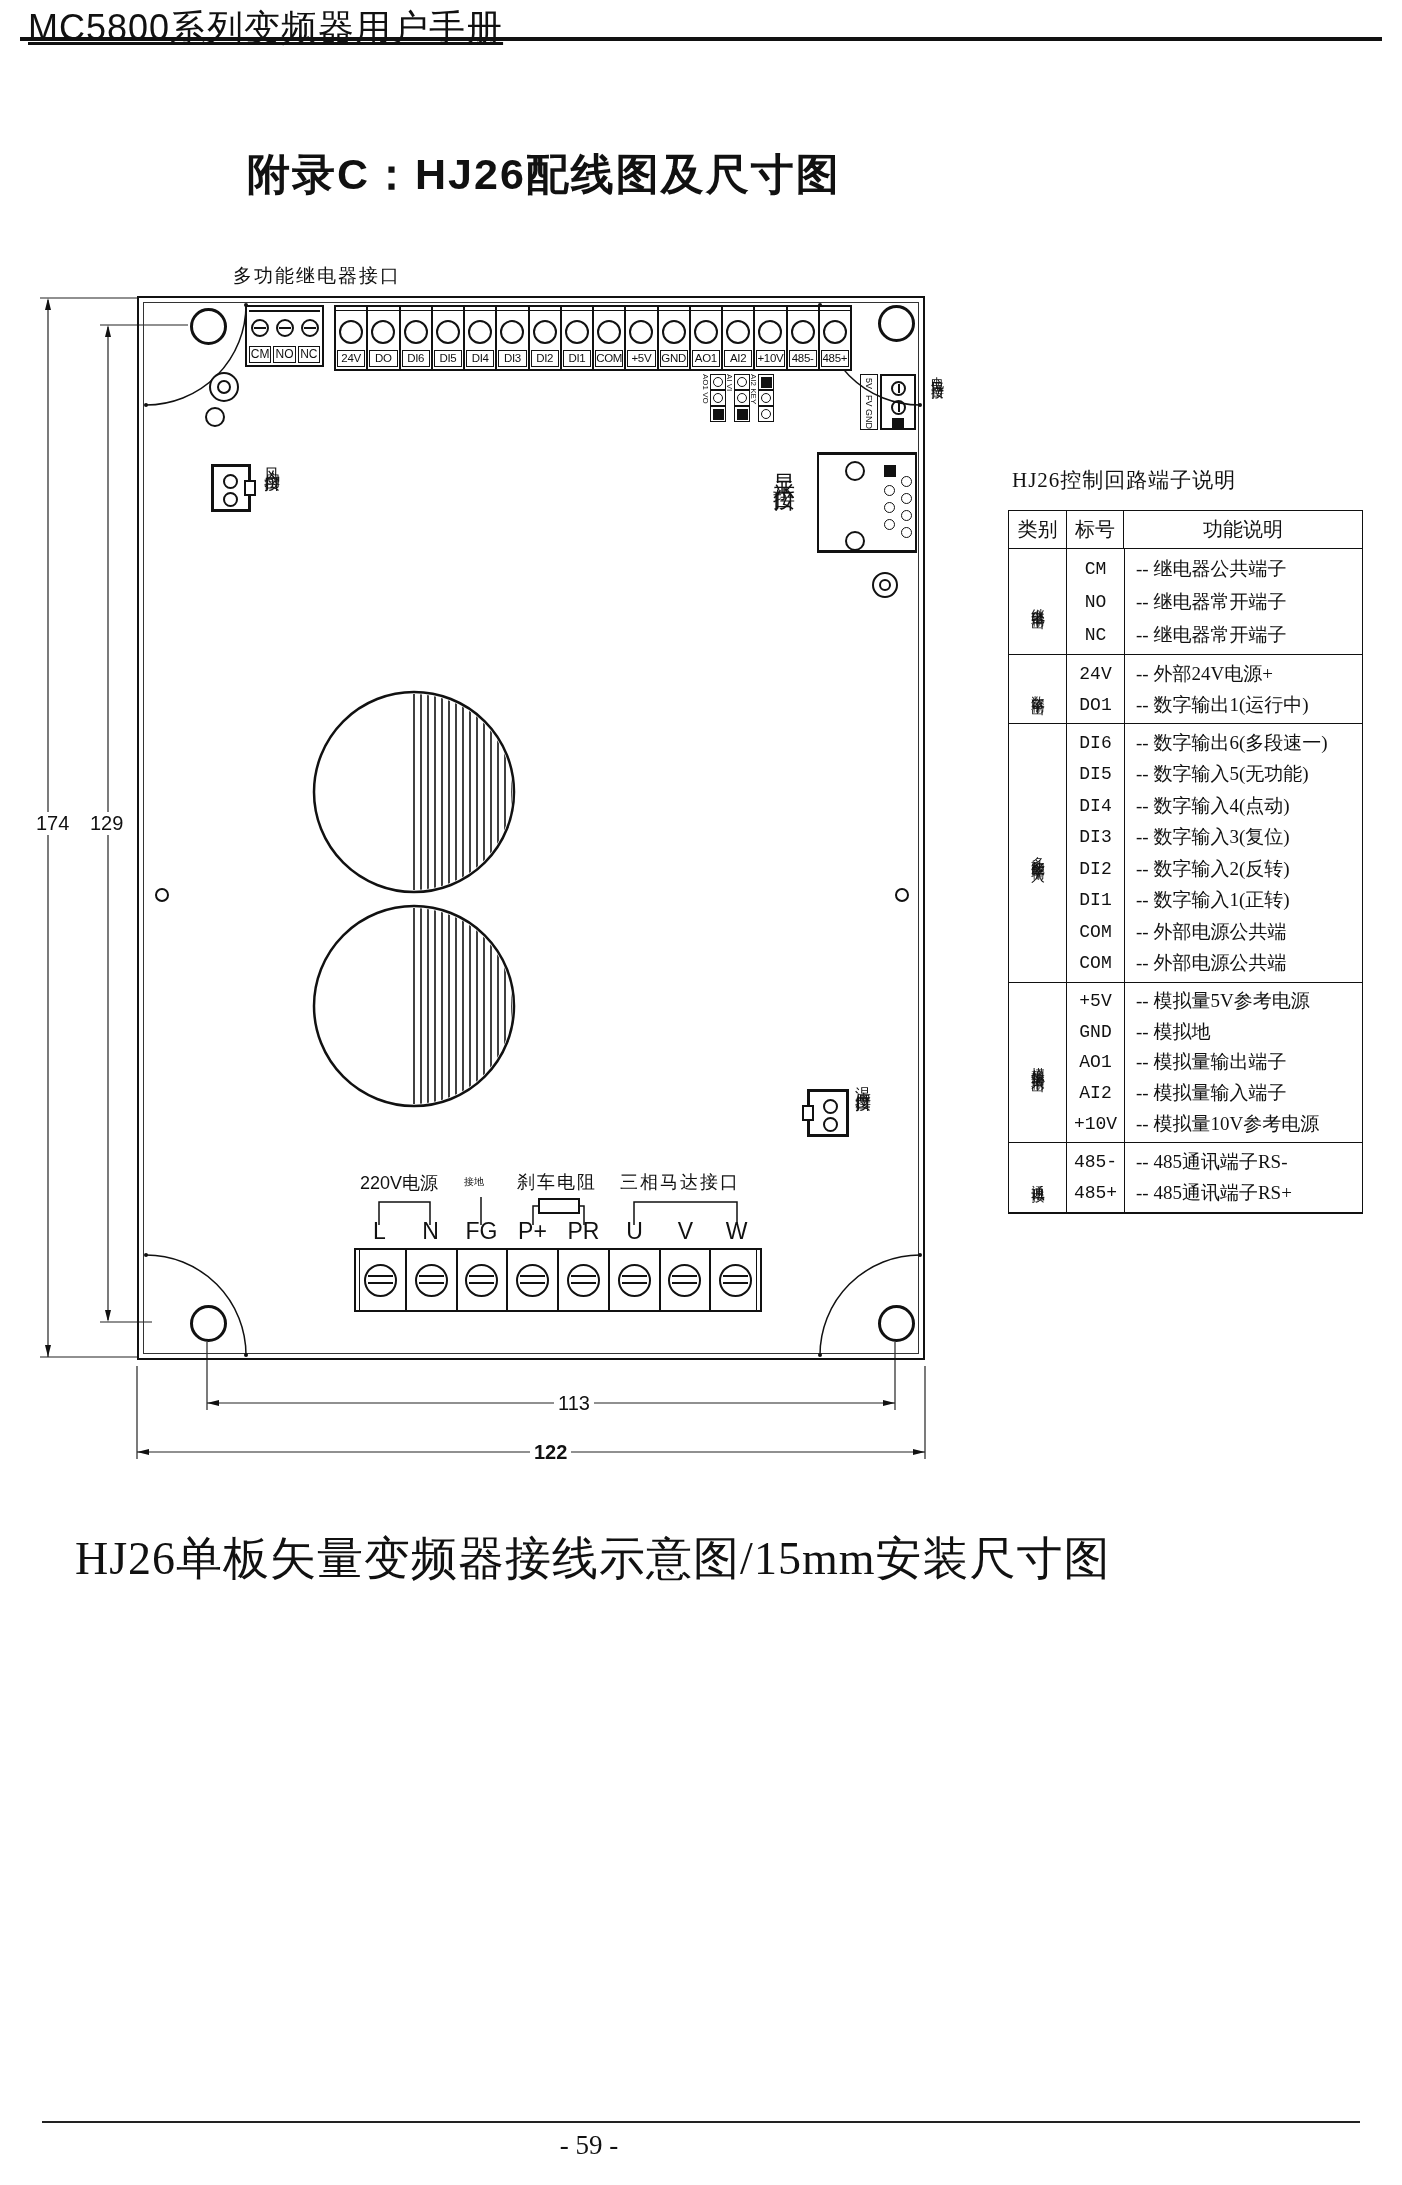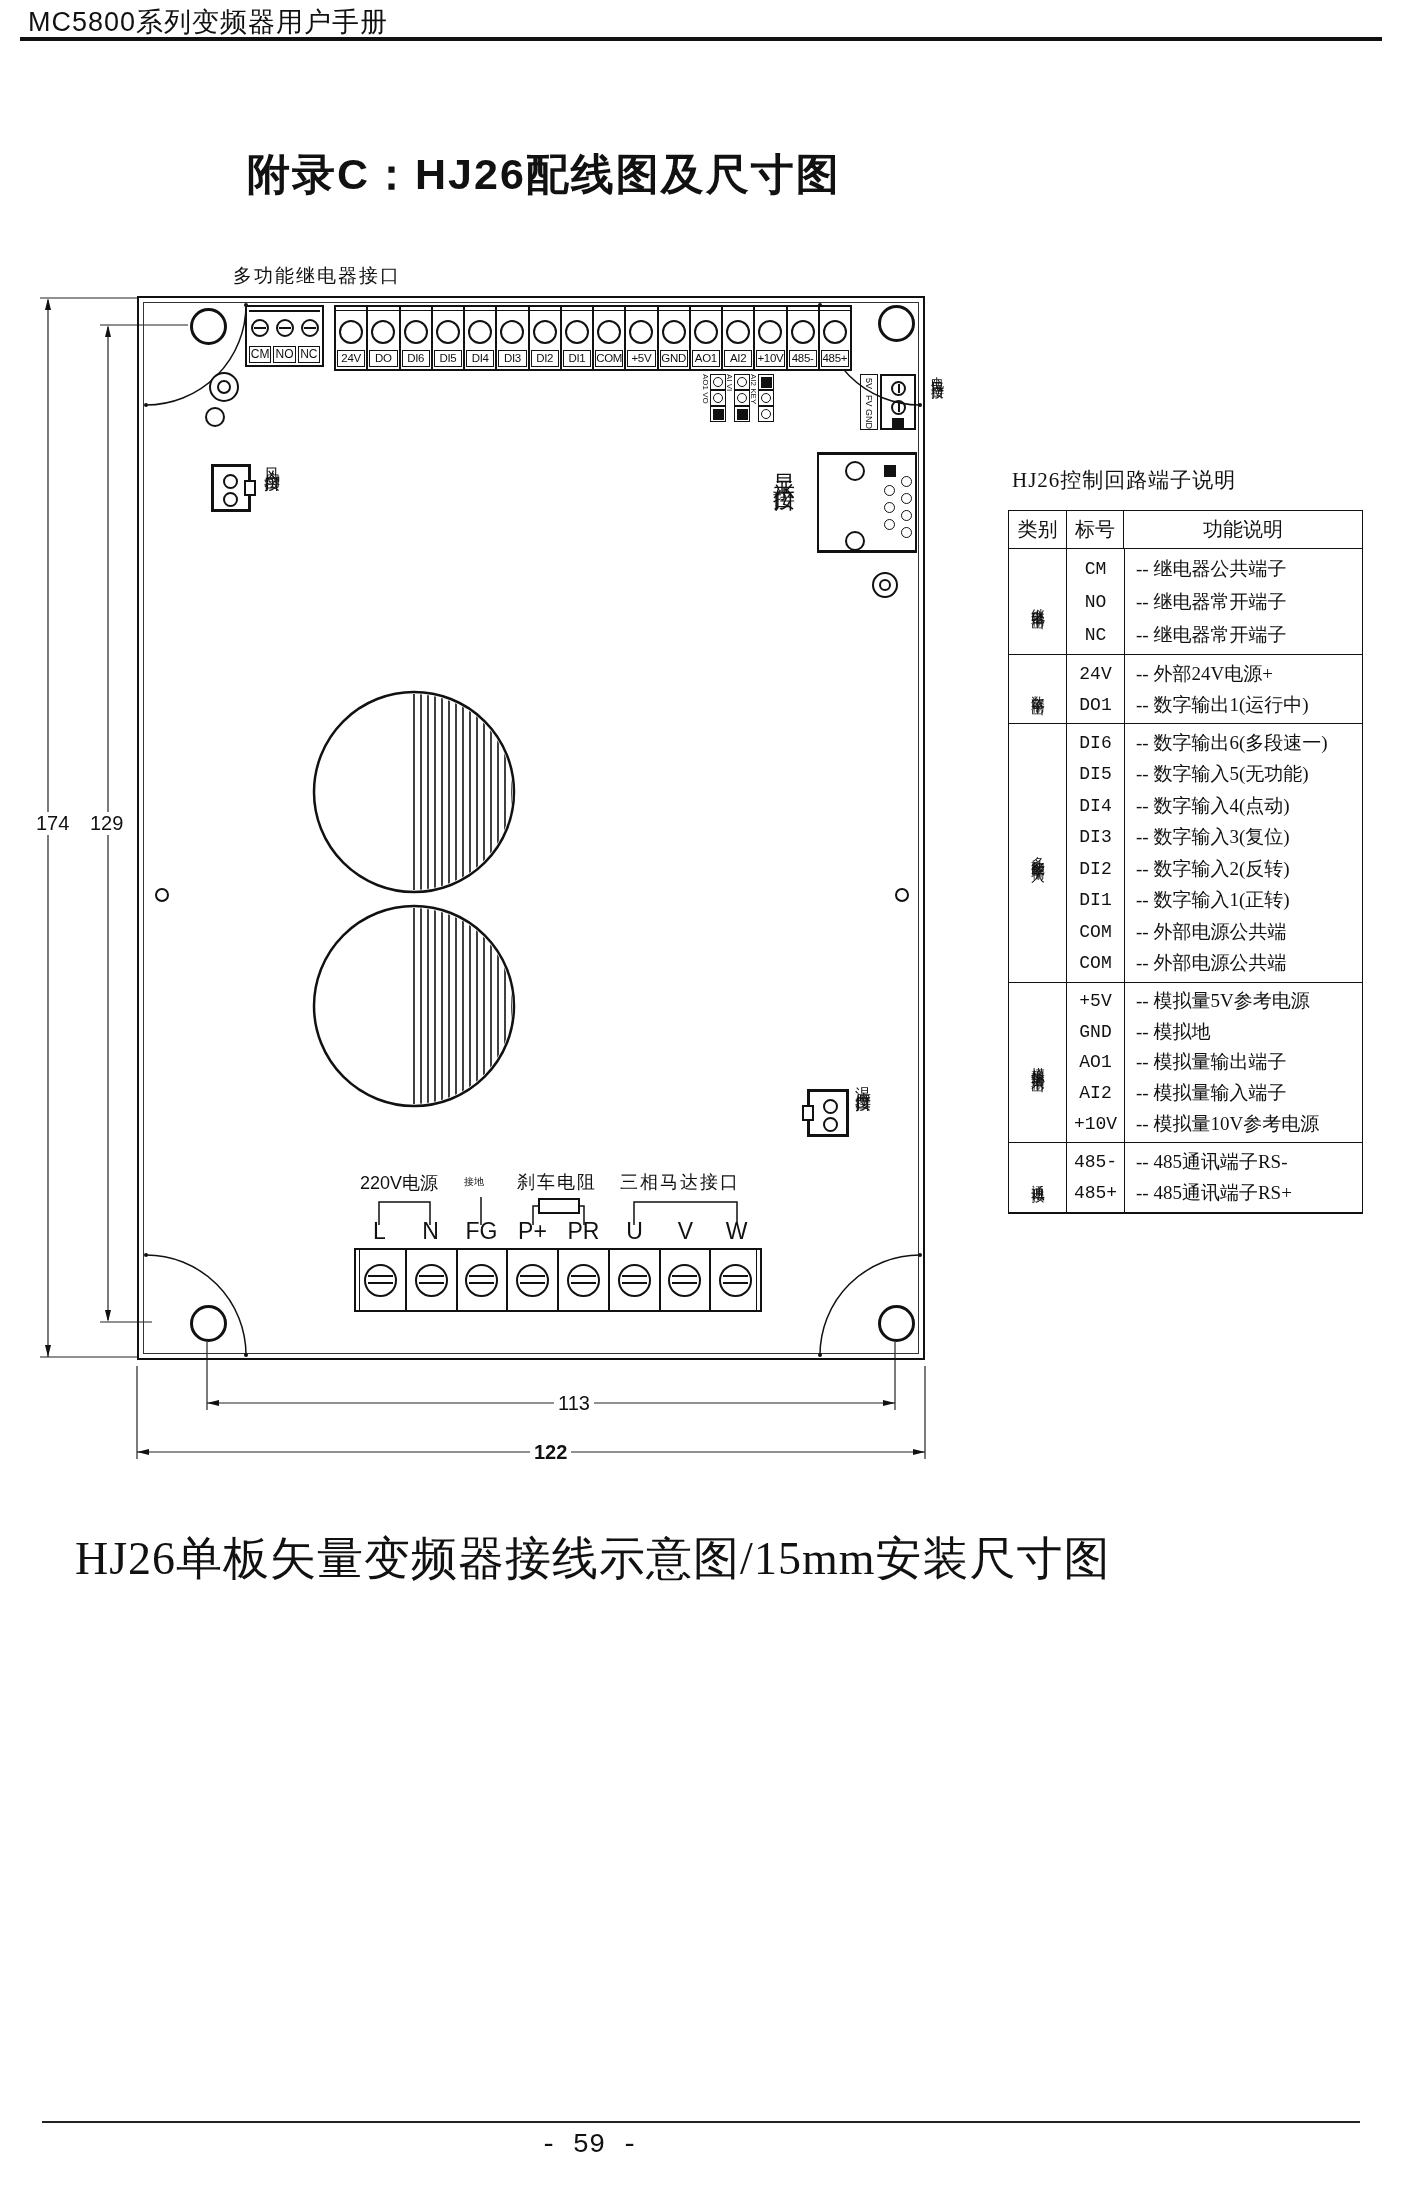--- a/index.html
+++ b/index.html
@@ -3,26 +3,26 @@
 <meta charset="utf-8">
 <style>
   * { box-sizing: border-box; margin: 0; padding: 0; }
   html,body { background:#fff; }
   .page {
     position: relative; width: 1402px; height: 2185px; background:#fff;
     font-family: "Liberation Sans", sans-serif; color:#111; overflow:hidden;
   }
 
   
-  .header-title { position:absolute; left:28px; top:4px; font-size:27px; font-weight:500; letter-spacing:1px; }
+  .header-title { position:absolute; left:28px; top:4px; font-size:36px; font-weight:500; letter-spacing:1px;text-decoration:underline; }
   .header-rule  { position:absolute; left:20px; top:37px; width:1362px; height:4px; background:#111; }
   .page-title   { position:absolute; left:247px; top:146px; font-size:43px; font-weight:bold; letter-spacing:2px; }
   .caption      { position:absolute; left:75px; top:1528px; font-size:46px; font-family:"Liberation Serif", serif; letter-spacing:1px; white-space:nowrap; }
   .footer-rule  { position:absolute; left:42px; top:2121px; width:1318px; height:2px; background:#222; }
-  .footer-text  { position:absolute; left:0; top:2130px; width:1178px; text-align:center; font-size:27px; font-family:Liberation Mono, monospace; }
+  .footer-text  { position:absolute; left:0; top:2130px; width:1178px; text-align:center; font-size:27px; font-family:Liberation Serif, serif; }
 
   
   .board { position:absolute; left:137px; top:296px; width:788px; height:1064px; border:2.5px solid #111; }
   .board-inner { position:absolute; inset:4px; border:1px solid #333; pointer-events:none; }
   .hole { position:absolute; width:37px; height:37px; border:3px solid #111; border-radius:50%; background:#fff; }
   .svg-layer { position:absolute; left:0; top:0; pointer-events:none; }
 
   
   .tstrip { position:absolute; left:195px; top:7px; width:518px; height:66px; border:2px solid #111; display:flex; background:#fff; }
   .tstrip::before { content:""; position:absolute; left:0; right:0; top:3px; border-top:1.5px solid #111; }

